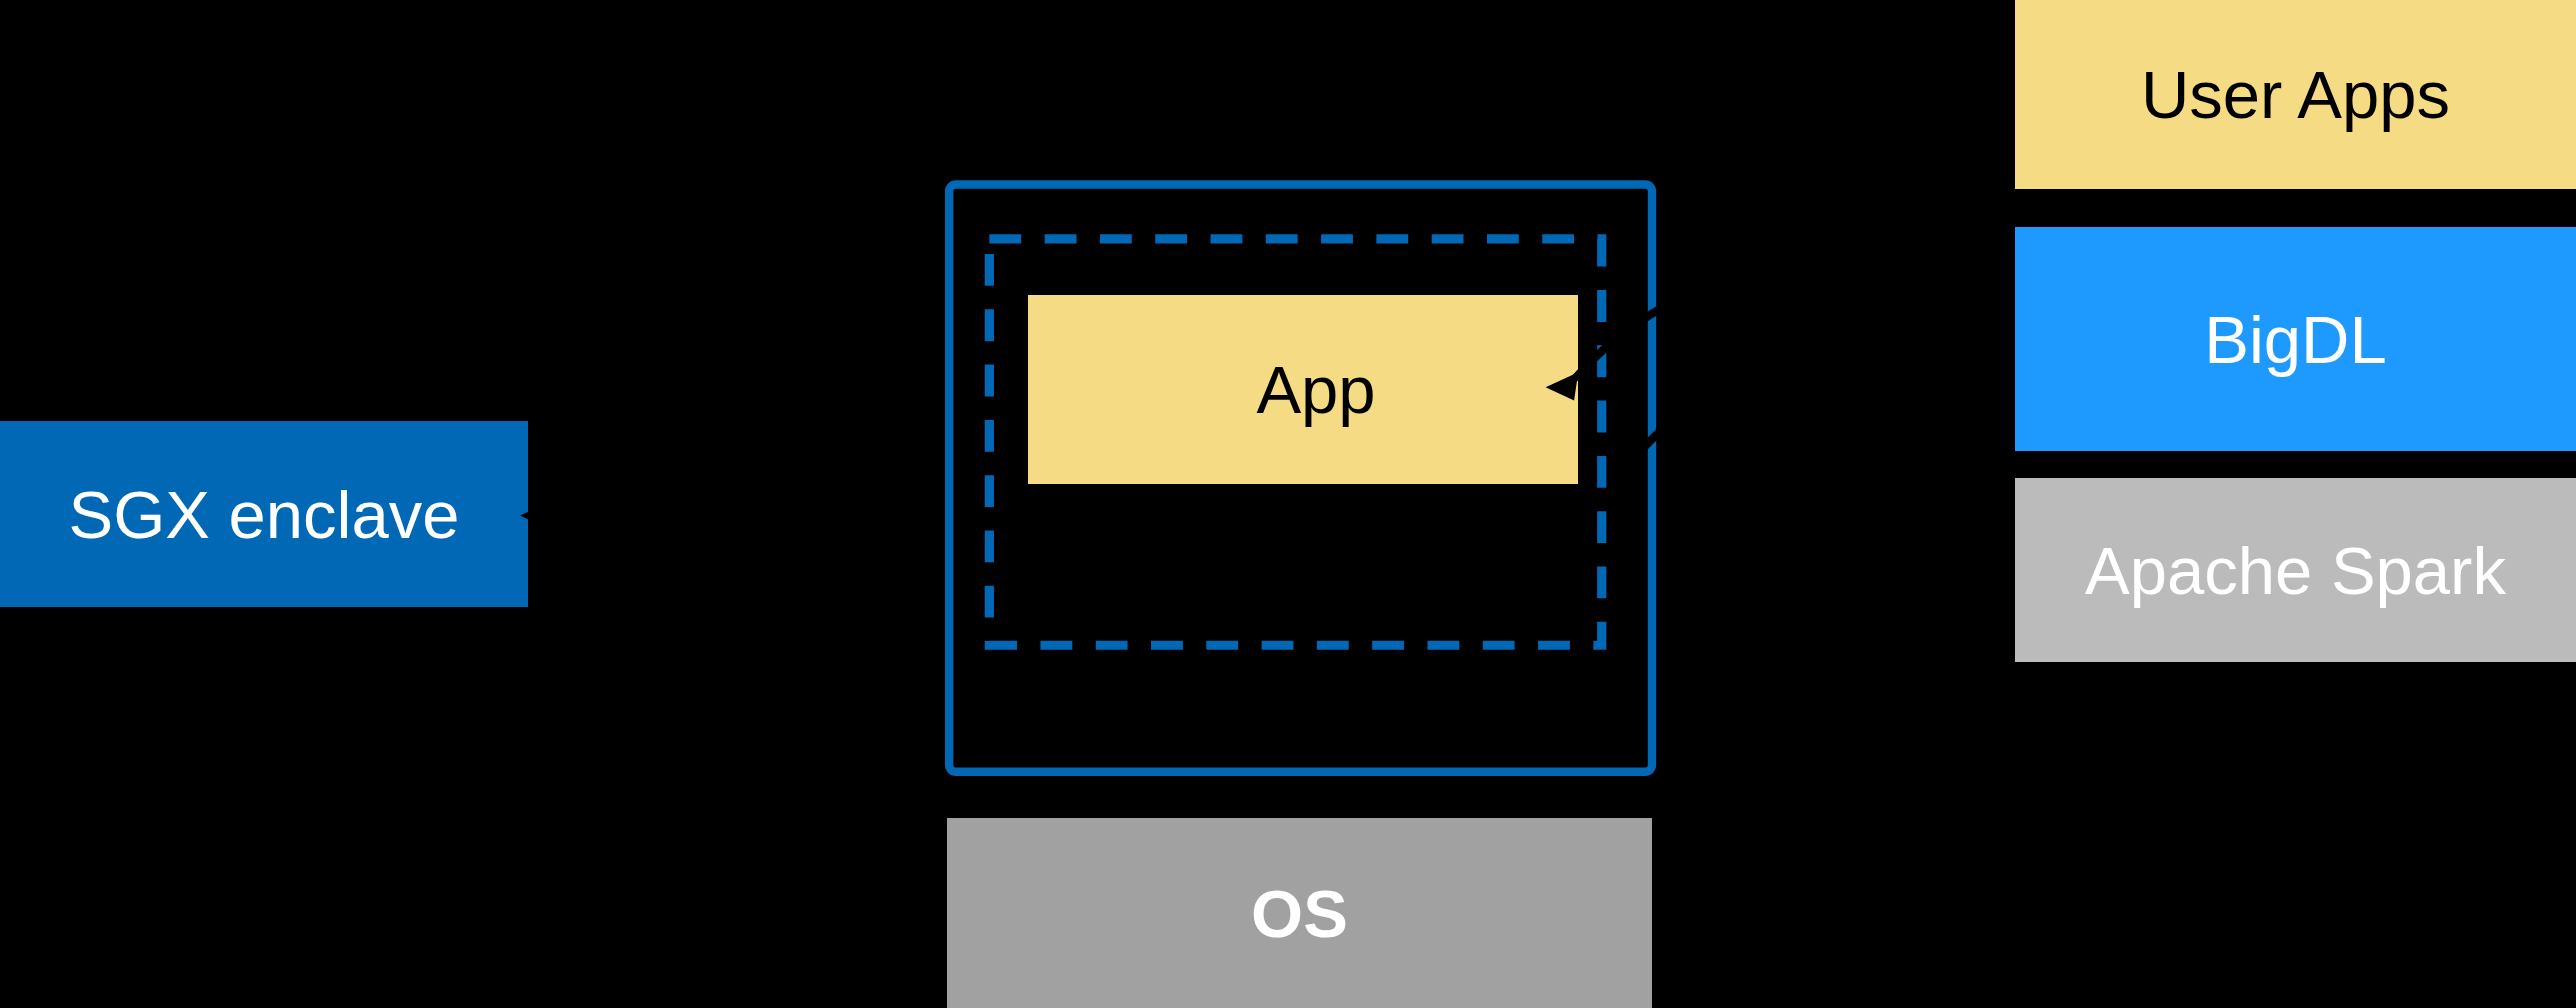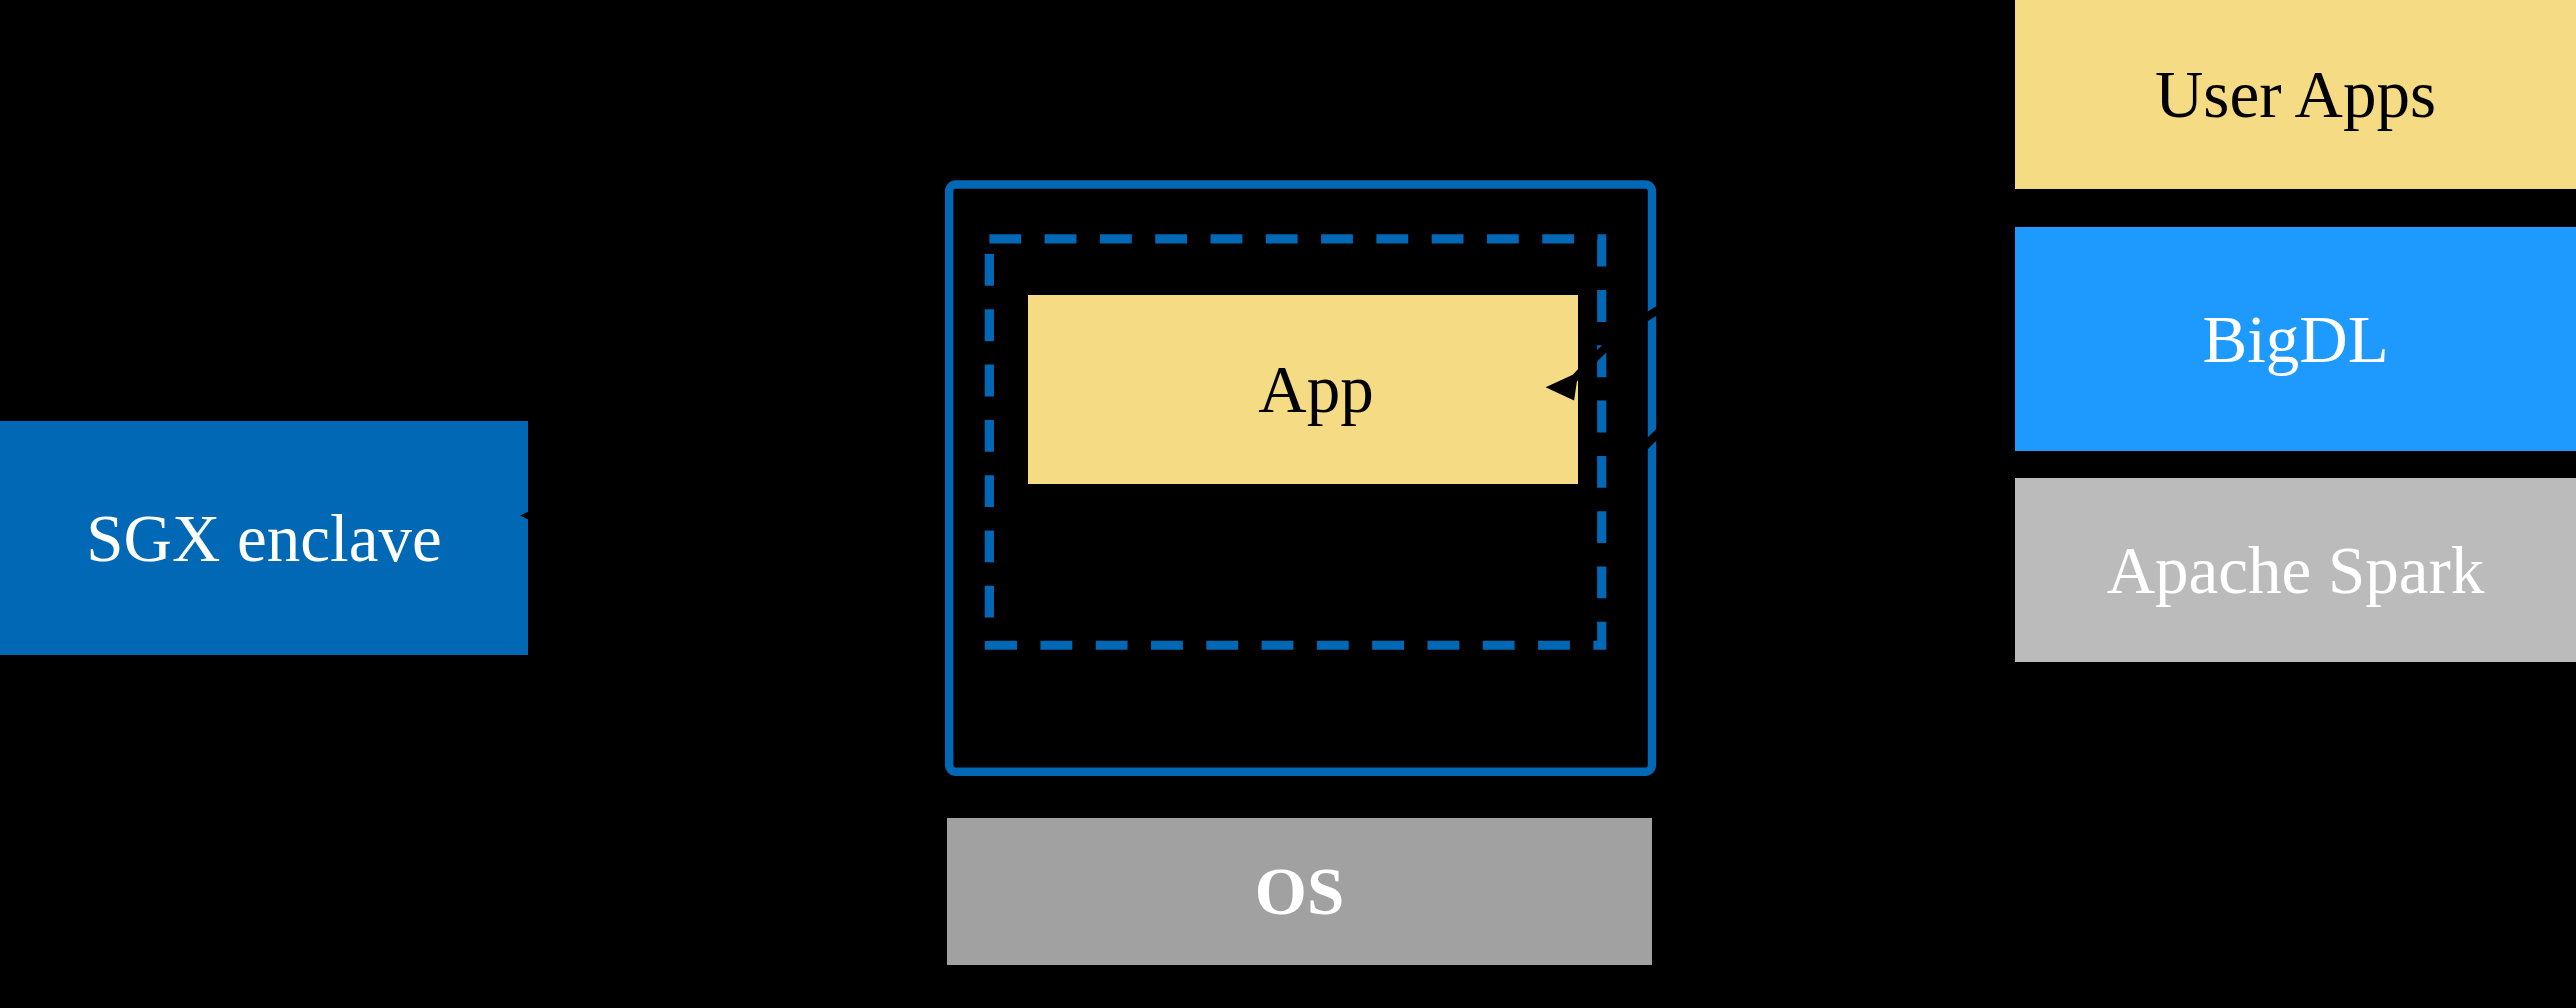--- a/index.html
+++ b/index.html
@@ -16,26 +16,26 @@
   .canvas{
     position:relative;
     width:2576px;height:1009px;
     background:var(--bg);
     overflow:hidden;
     font-family:"Liberation Sans", sans-serif;
   }
   .box{
     position:absolute;
     display:flex;align-items:center;justify-content:center;
-    font-size:67px;line-height:1;white-space:nowrap;font-family:Liberation Serif, serif;
+    font-size:67px;line-height:1;white-space:nowrap;
   }
-  .sgx-box      {left:0px;    top:421px; width:528px; height:234px; background:var(--intel-blue); color:var(--ink-white);}
+  .sgx-box      {left:0px;    top:421px; width:528px; height:186px; background:var(--intel-blue); color:var(--ink-white);}
   .app-box      {left:1028px; top:295px; width:524px; height:189px; background:var(--yellow);     color:var(--ink-black);padding-left:26px;}
   .libos-box    {left:1036px; top:546px; width:524px; height:189px; background:var(--intel-blue); color:var(--ink-white);}
-  .os-box       {left:947px; top:818px; width:705px; height:147px; background:var(--gray-os);    color:var(--ink-white); font-weight:bold;}
+  .os-box       {left:947px; top:818px; width:705px; height:190px; background:var(--gray-os);    color:var(--ink-white); font-weight:bold;}
   .user-apps-box{left:2015px; top:0px;   width:561px; height:189px; background:var(--yellow);     color:var(--ink-black);}
   .bigdl-box    {left:2015px; top:227px; width:561px; height:224px; background:var(--bigdl-blue); color:var(--ink-white);}
   .spark-box    {left:2015px; top:478px; width:561px; height:184px; background:var(--gray-spark); color:var(--ink-white);}
   svg.overlay{
     position:absolute;left:0;top:0;width:2576px;height:1009px;
     pointer-events:none;
   }
 </style>
 </head>
 <body>

